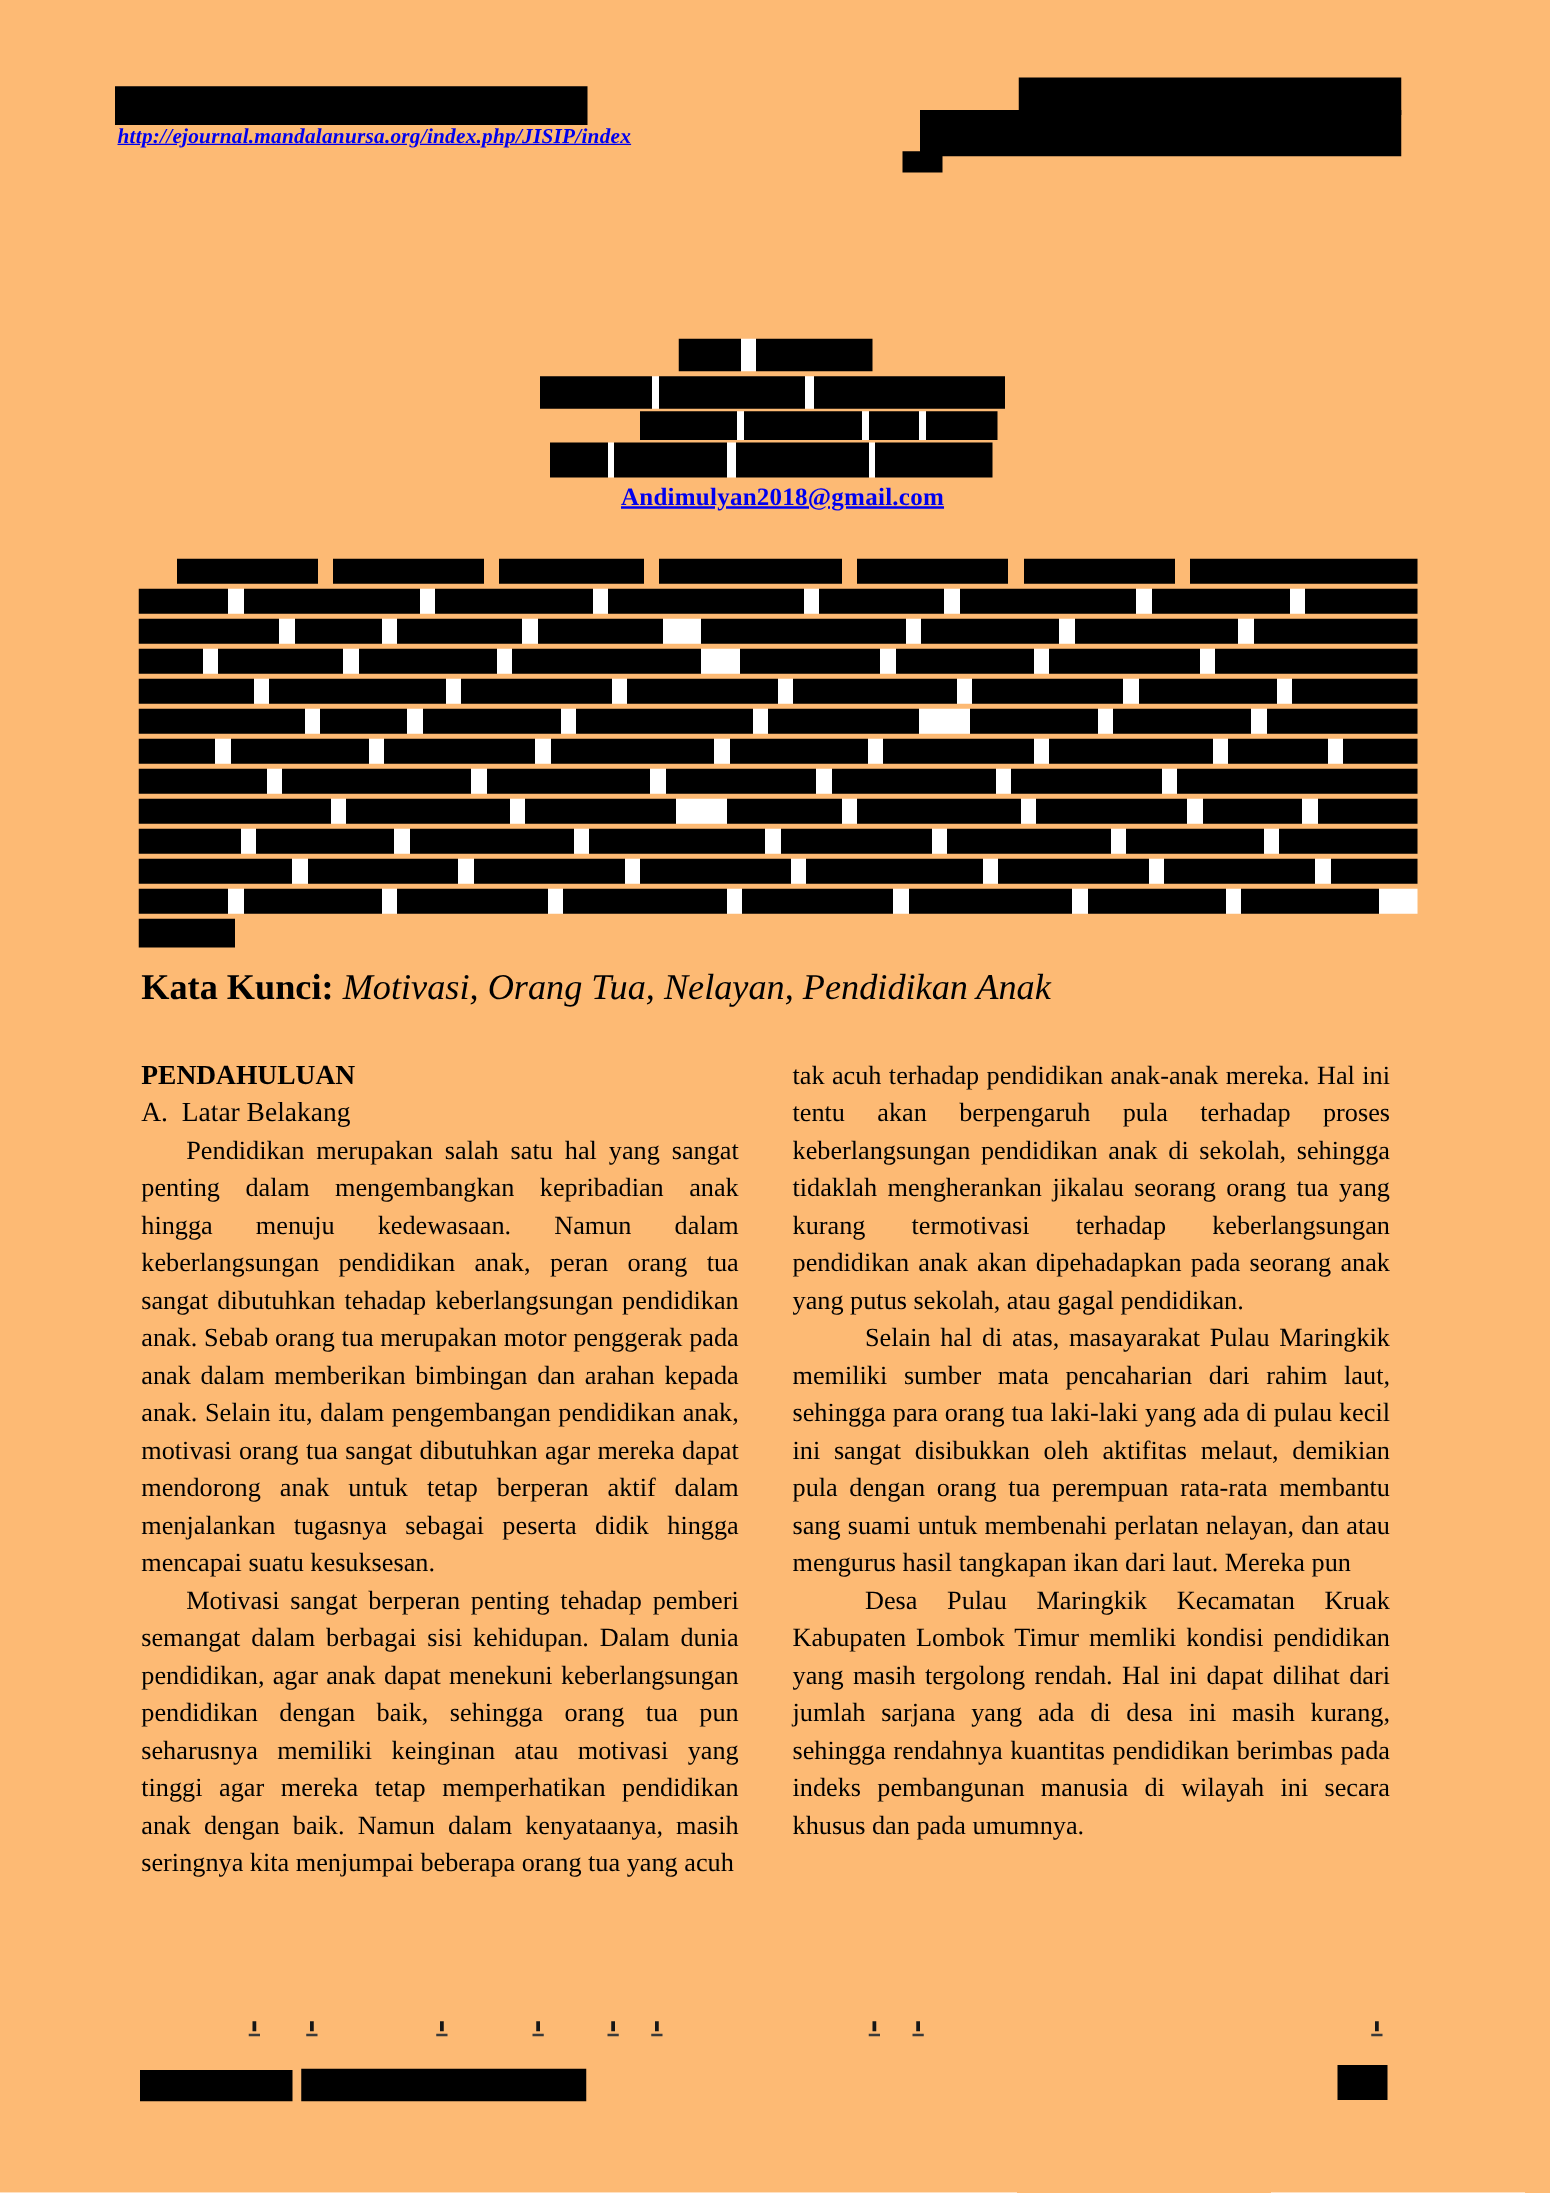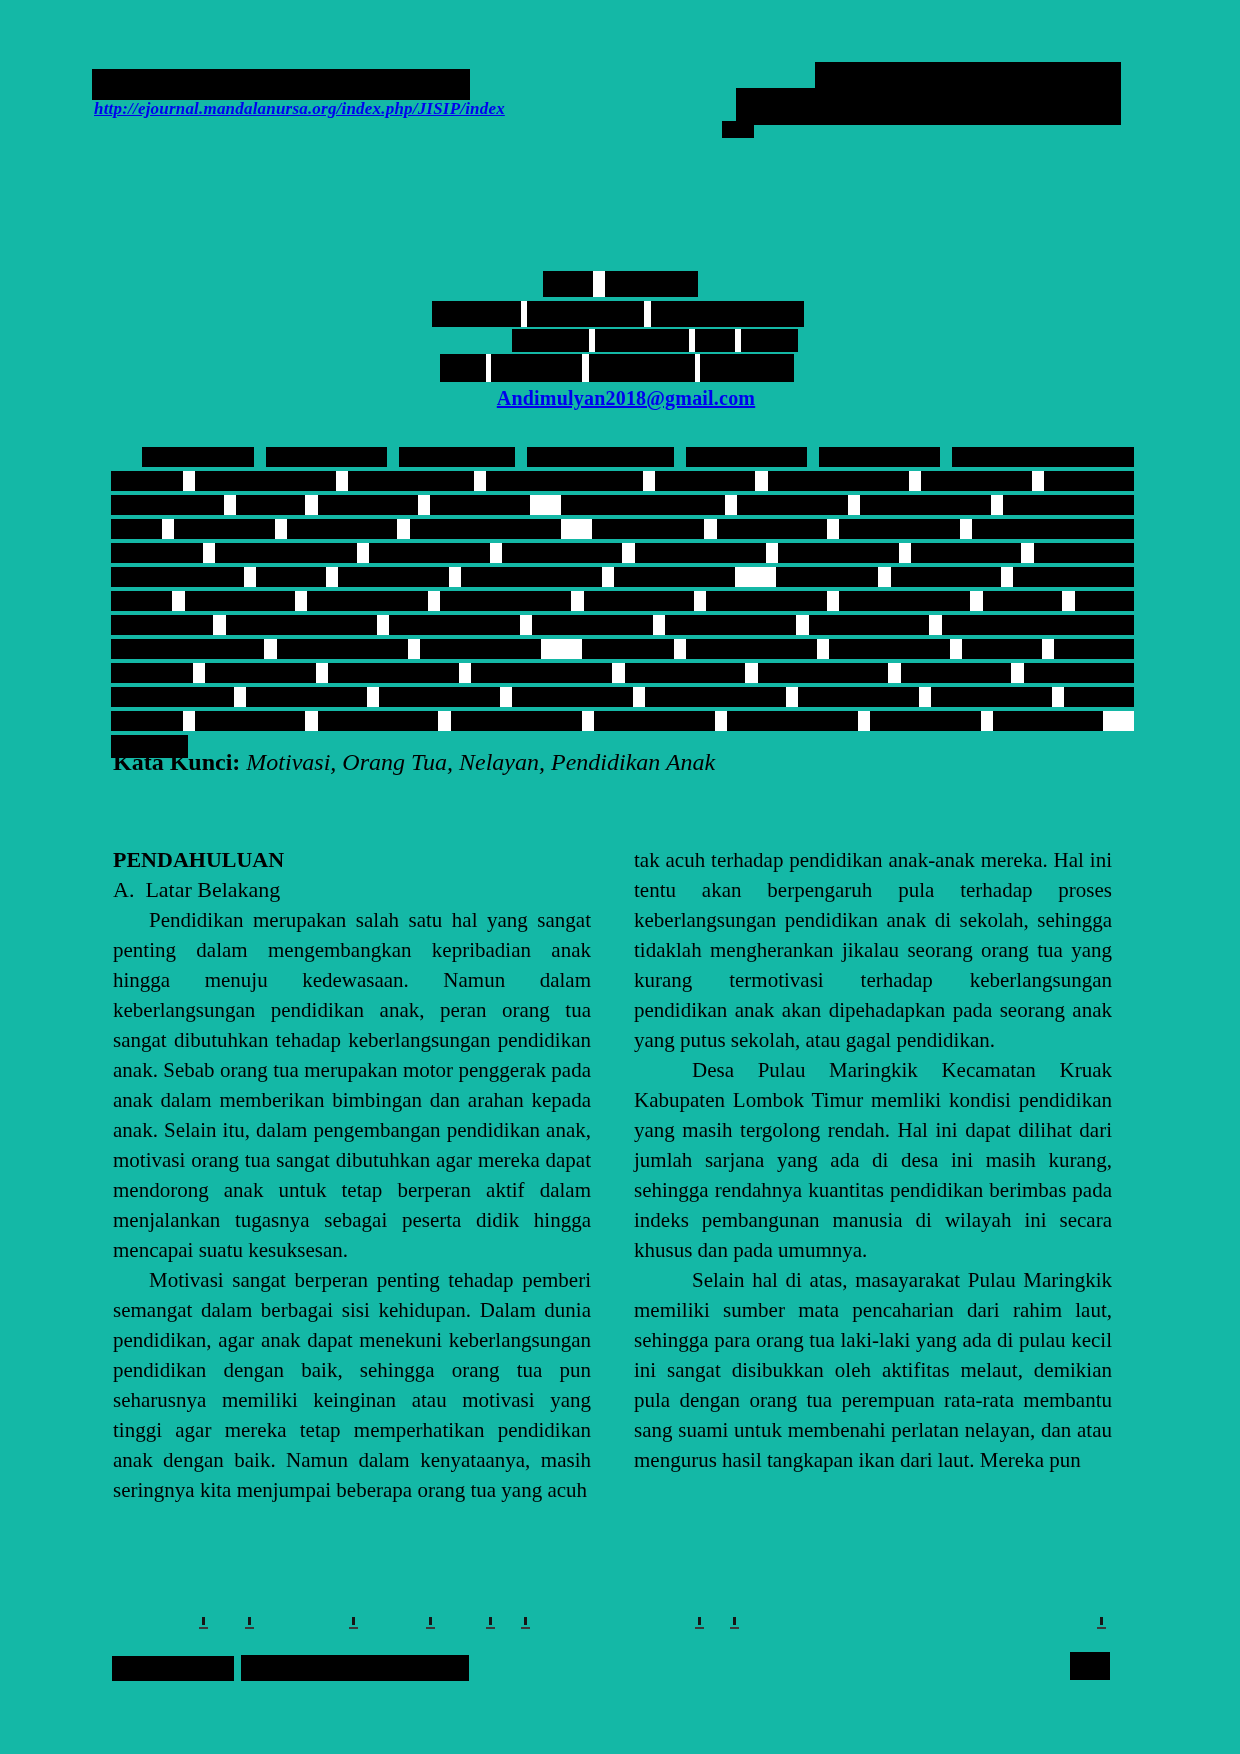--- a/index.html
+++ b/index.html
@@ -1,20 +1,20 @@
 <!DOCTYPE html>
 <html><head>
 <meta charset="utf-8">
 <style>
   html,body{margin:0;padding:0;background:#ffffff;}
   .page{
     position:relative;
     width:1240px;
     height:1754px;
-    background:#14b8a6;
+    background:#fdba74;
     font-family:"Liberation Serif", serif;
     color:#000;
     overflow:hidden;
   }
   
   .redact{position:absolute;background:#000;}
   .rrow{position:absolute;height:20px;}
   
   .hdr-link{
     position:absolute;left:94px;top:99px;
@@ -32,22 +32,22 @@
   
   .email-line{
     position:absolute;left:12px;right:0;top:387px;text-align:center;
   }
   .email-line a{
     font-size:20px;font-weight:bold;color:#0000EE;
     text-decoration:underline;letter-spacing:0.2px;
   }
   
   .keywords{
-    position:absolute;left:113px;top:748px;
-    font-size:24px;line-height:28px;
+    position:absolute;left:113px;top:776px;
+    font-size:29px;line-height:28px;
   }
   .keywords b{font-weight:bold;}
   .keywords i{font-style:italic;}
   
   .columns{
     position:absolute;left:113px;top:845px;width:1023px;
     display:flex;gap:43px;
   }
   .col{width:478px;font-size:21px;line-height:30px;text-align:justify;}
   .col h3{margin:0;font-size:22px;line-height:30px;font-weight:bold;text-align:left;}
@@ -125,22 +125,22 @@
 
   <div class="columns">
     <div class="col">
       <h3>PENDAHULUAN</h3>
       <div class="sub">A.  Latar Belakang</div>
       <p>Pendidikan merupakan salah satu hal yang sangat penting dalam mengembangkan kepribadian anak hingga menuju kedewasaan. Namun dalam keberlangsungan pendidikan anak, peran orang tua sangat dibutuhkan tehadap keberlangsungan pendidikan anak. Sebab orang tua merupakan motor penggerak pada anak dalam memberikan bimbingan dan arahan kepada anak. Selain itu, dalam pengembangan pendidikan anak, motivasi orang tua sangat dibutuhkan agar mereka dapat mendorong anak untuk tetap berperan aktif dalam menjalankan tugasnya sebagai peserta didik hingga mencapai suatu kesuksesan.</p>
       <p>Motivasi sangat berperan penting tehadap pemberi semangat dalam berbagai sisi kehidupan. Dalam dunia pendidikan, agar anak dapat menekuni keberlangsungan pendidikan dengan baik, sehingga orang tua pun seharusnya memiliki keinginan atau motivasi yang tinggi agar mereka tetap memperhatikan pendidikan anak dengan baik. Namun dalam kenyataanya, masih seringnya kita menjumpai beberapa orang tua yang acuh</p>
     </div>
     <div class="col">
       <p class="noindent">tak acuh terhadap pendidikan anak-anak mereka. Hal ini tentu akan berpengaruh pula terhadap proses keberlangsungan pendidikan anak di sekolah, sehingga tidaklah mengherankan jikalau seorang orang tua yang kurang termotivasi terhadap keberlangsungan pendidikan anak akan dipehadapkan pada seorang anak yang putus sekolah, atau gagal pendidikan.</p>
+      <p class="deep">Selain hal di atas, masayarakat Pulau Maringkik memiliki sumber mata pencaharian dari rahim laut, sehingga para orang tua laki-laki yang ada di pulau kecil ini sangat disibukkan oleh aktifitas melaut, demikian pula dengan orang tua perempuan rata-rata membantu sang suami untuk membenahi perlatan nelayan, dan atau mengurus hasil tangkapan ikan dari laut. Mereka pun</p>
       <p class="deep">Desa Pulau Maringkik Kecamatan Kruak Kabupaten Lombok Timur memliki kondisi pendidikan yang masih tergolong rendah. Hal ini dapat dilihat dari jumlah sarjana yang ada di desa ini masih kurang, sehingga rendahnya kuantitas pendidikan berimbas pada indeks pembangunan manusia di wilayah ini secara khusus dan pada umumnya.</p>
-      <p class="deep">Selain hal di atas, masayarakat Pulau Maringkik memiliki sumber mata pencaharian dari rahim laut, sehingga para orang tua laki-laki yang ada di pulau kecil ini sangat disibukkan oleh aktifitas melaut, demikian pula dengan orang tua perempuan rata-rata membantu sang suami untuk membenahi perlatan nelayan, dan atau mengurus hasil tangkapan ikan dari laut. Mereka pun</p>
     </div>
   </div>
 
   <div>
     <span class="fmark" style="left:202px;top:1617px;"></span>
     <span class="fmark" style="left:248px;top:1617px;"></span>
     <span class="fmark" style="left:352px;top:1617px;"></span>
     <span class="fmark" style="left:429px;top:1617px;"></span>
     <span class="fmark" style="left:489px;top:1617px;"></span>
     <span class="fmark" style="left:524px;top:1617px;"></span>

